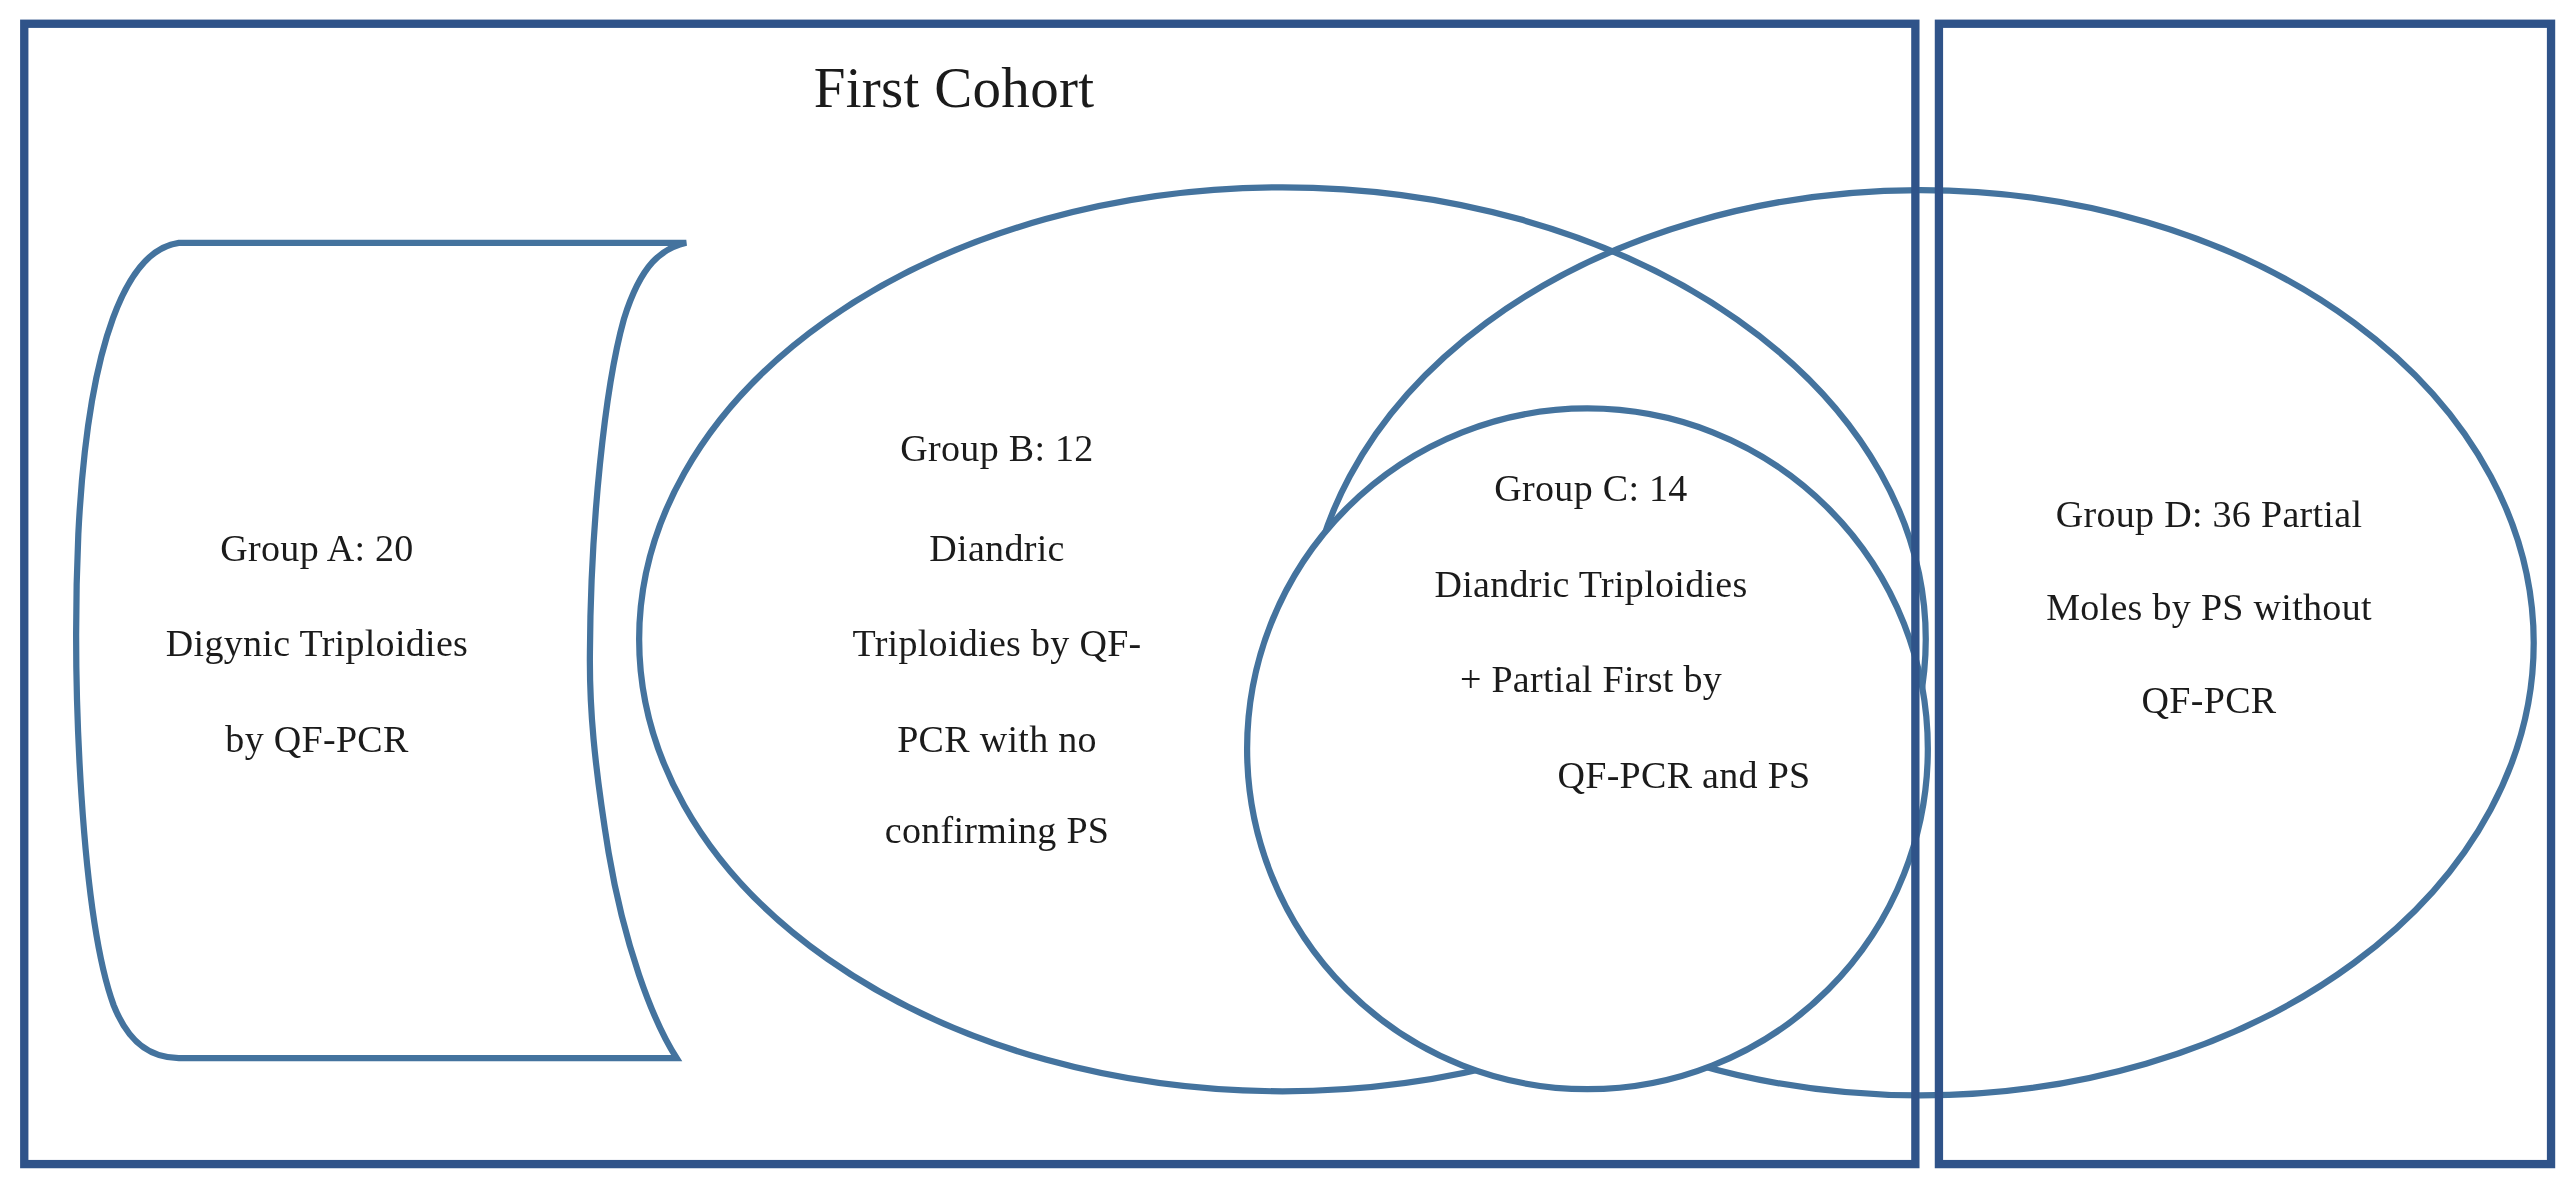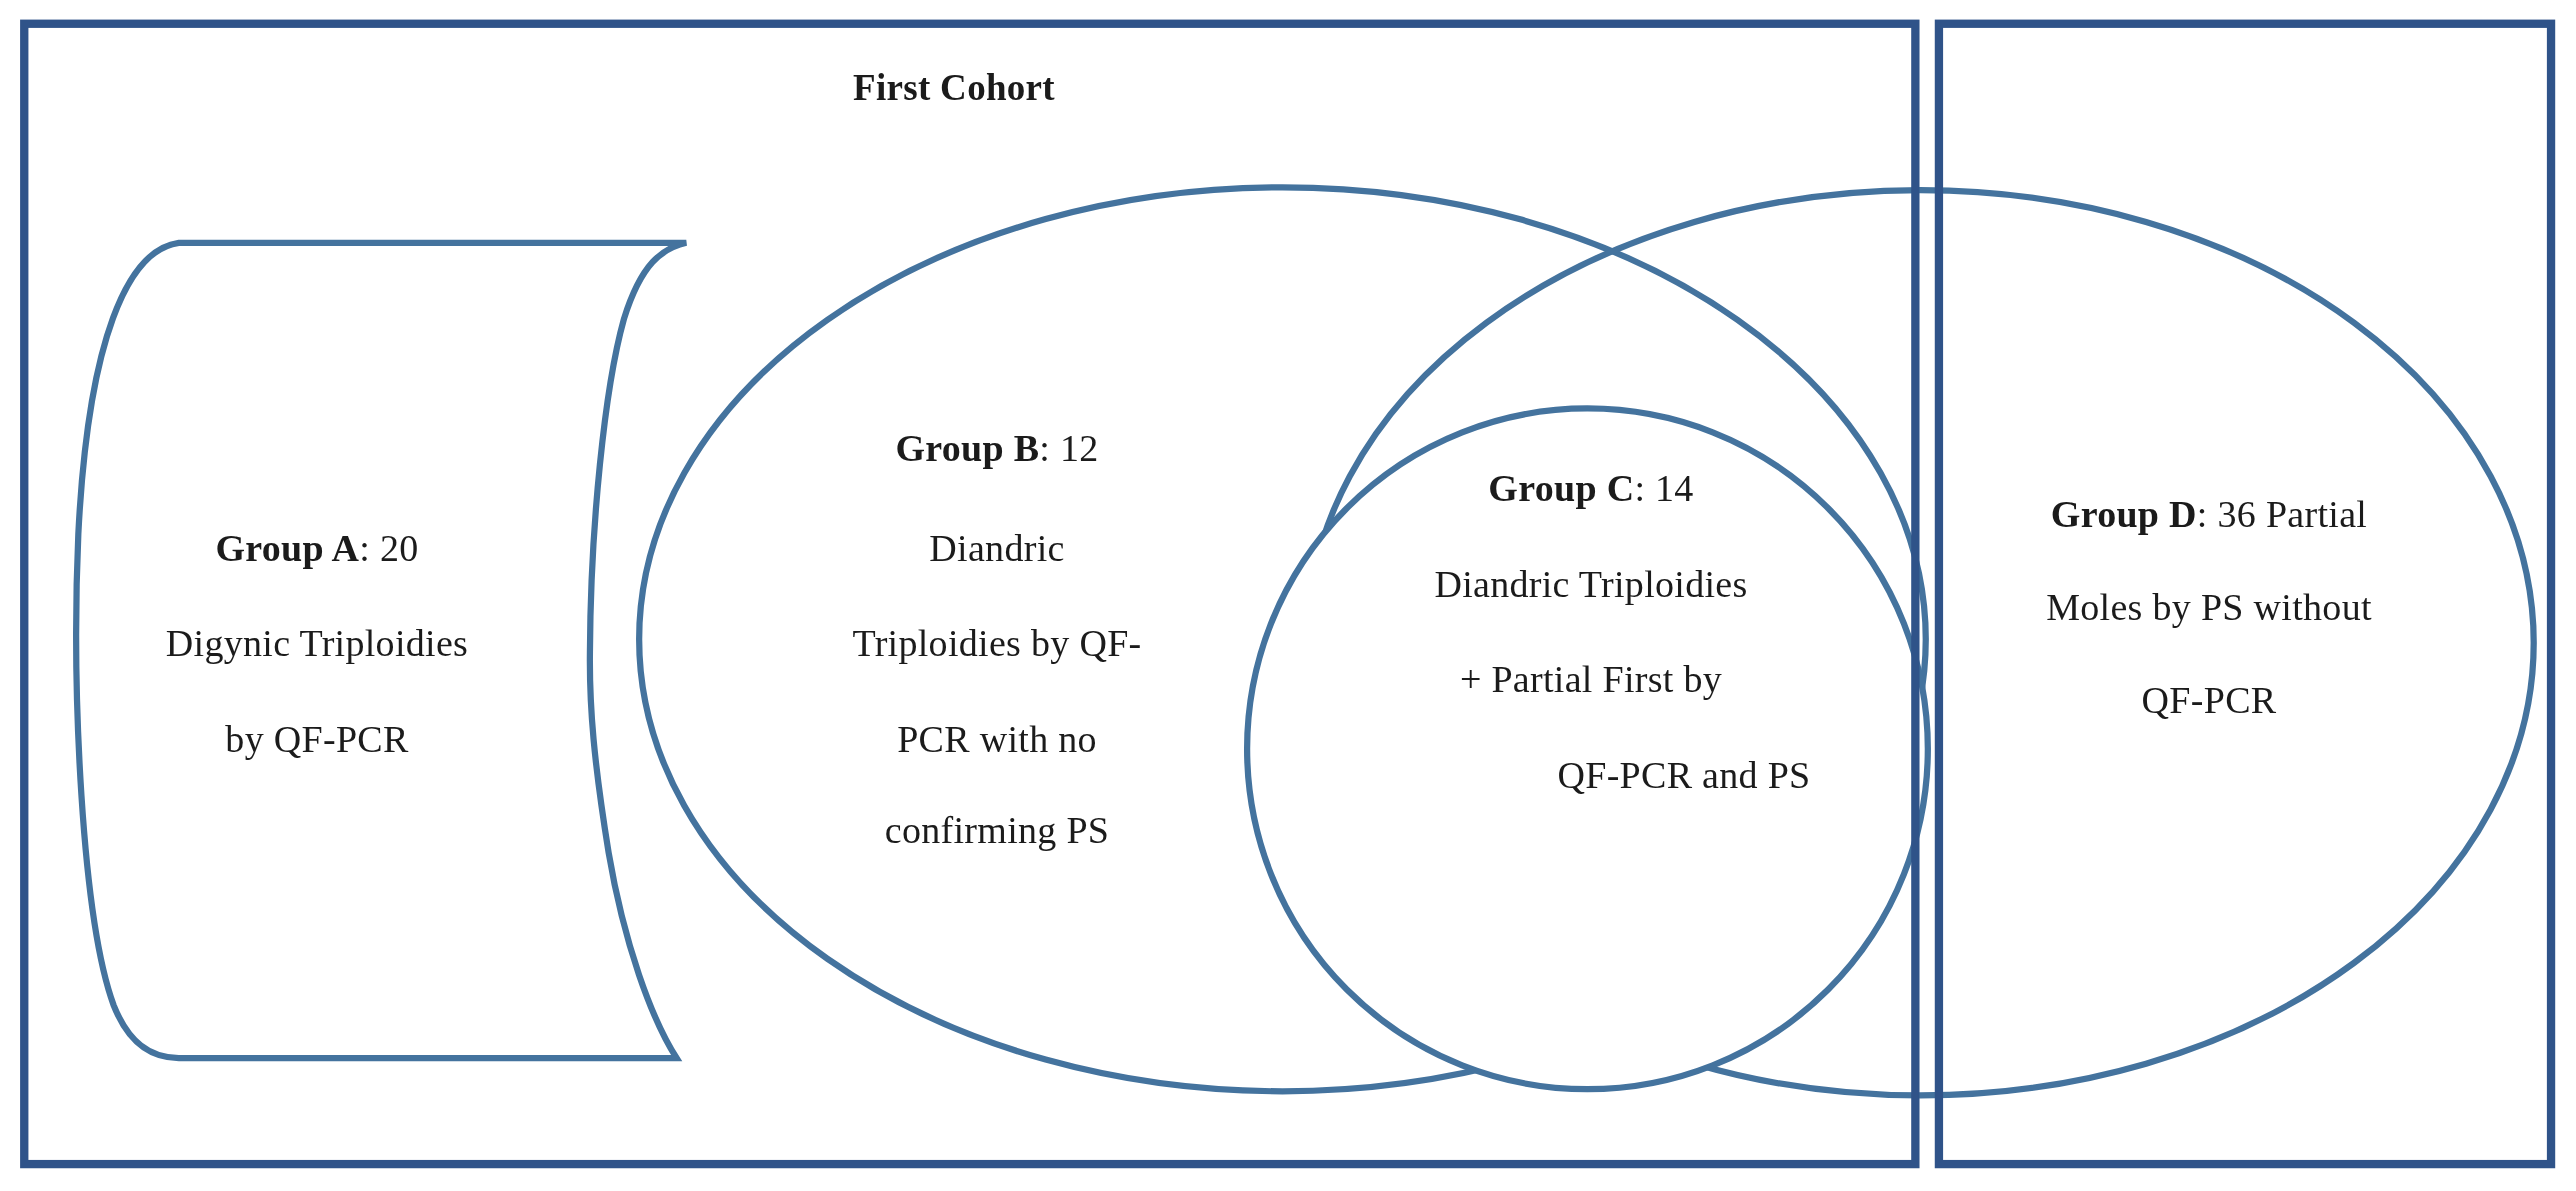--- a/index.html
+++ b/index.html
@@ -21,23 +21,23 @@
   .shape{fill:none;stroke:var(--shape-blue);stroke-width:9;}
   .shape-filled{fill:#ffffff;stroke:var(--shape-blue);stroke-width:9;}
   .cohort-box{fill:none;stroke:var(--border-blue);stroke-width:12;}
   .t{
     position:absolute;
     transform:translate(-50%,-50%);
     white-space:nowrap;
     line-height:1;
     letter-spacing:0.3px;
   }
-  .title{font-size:37px;font-weight:bold;}
+  .title{font-size:57px;}
   .g{font-size:38px;}
-  .b{font-weight:bold;}
+  .b{font-weight:normal;}
 </style>
 </head>
 <body>
 
 <div id="canvas">
 
   <svg id="shape-layer" viewBox="0 0 3716 1719" width="2576" height="1192" xmlns="http://www.w3.org/2000/svg">
 
     <ellipse class="shape" cx="1850" cy="922" rx="928" ry="652"></ellipse>
 

